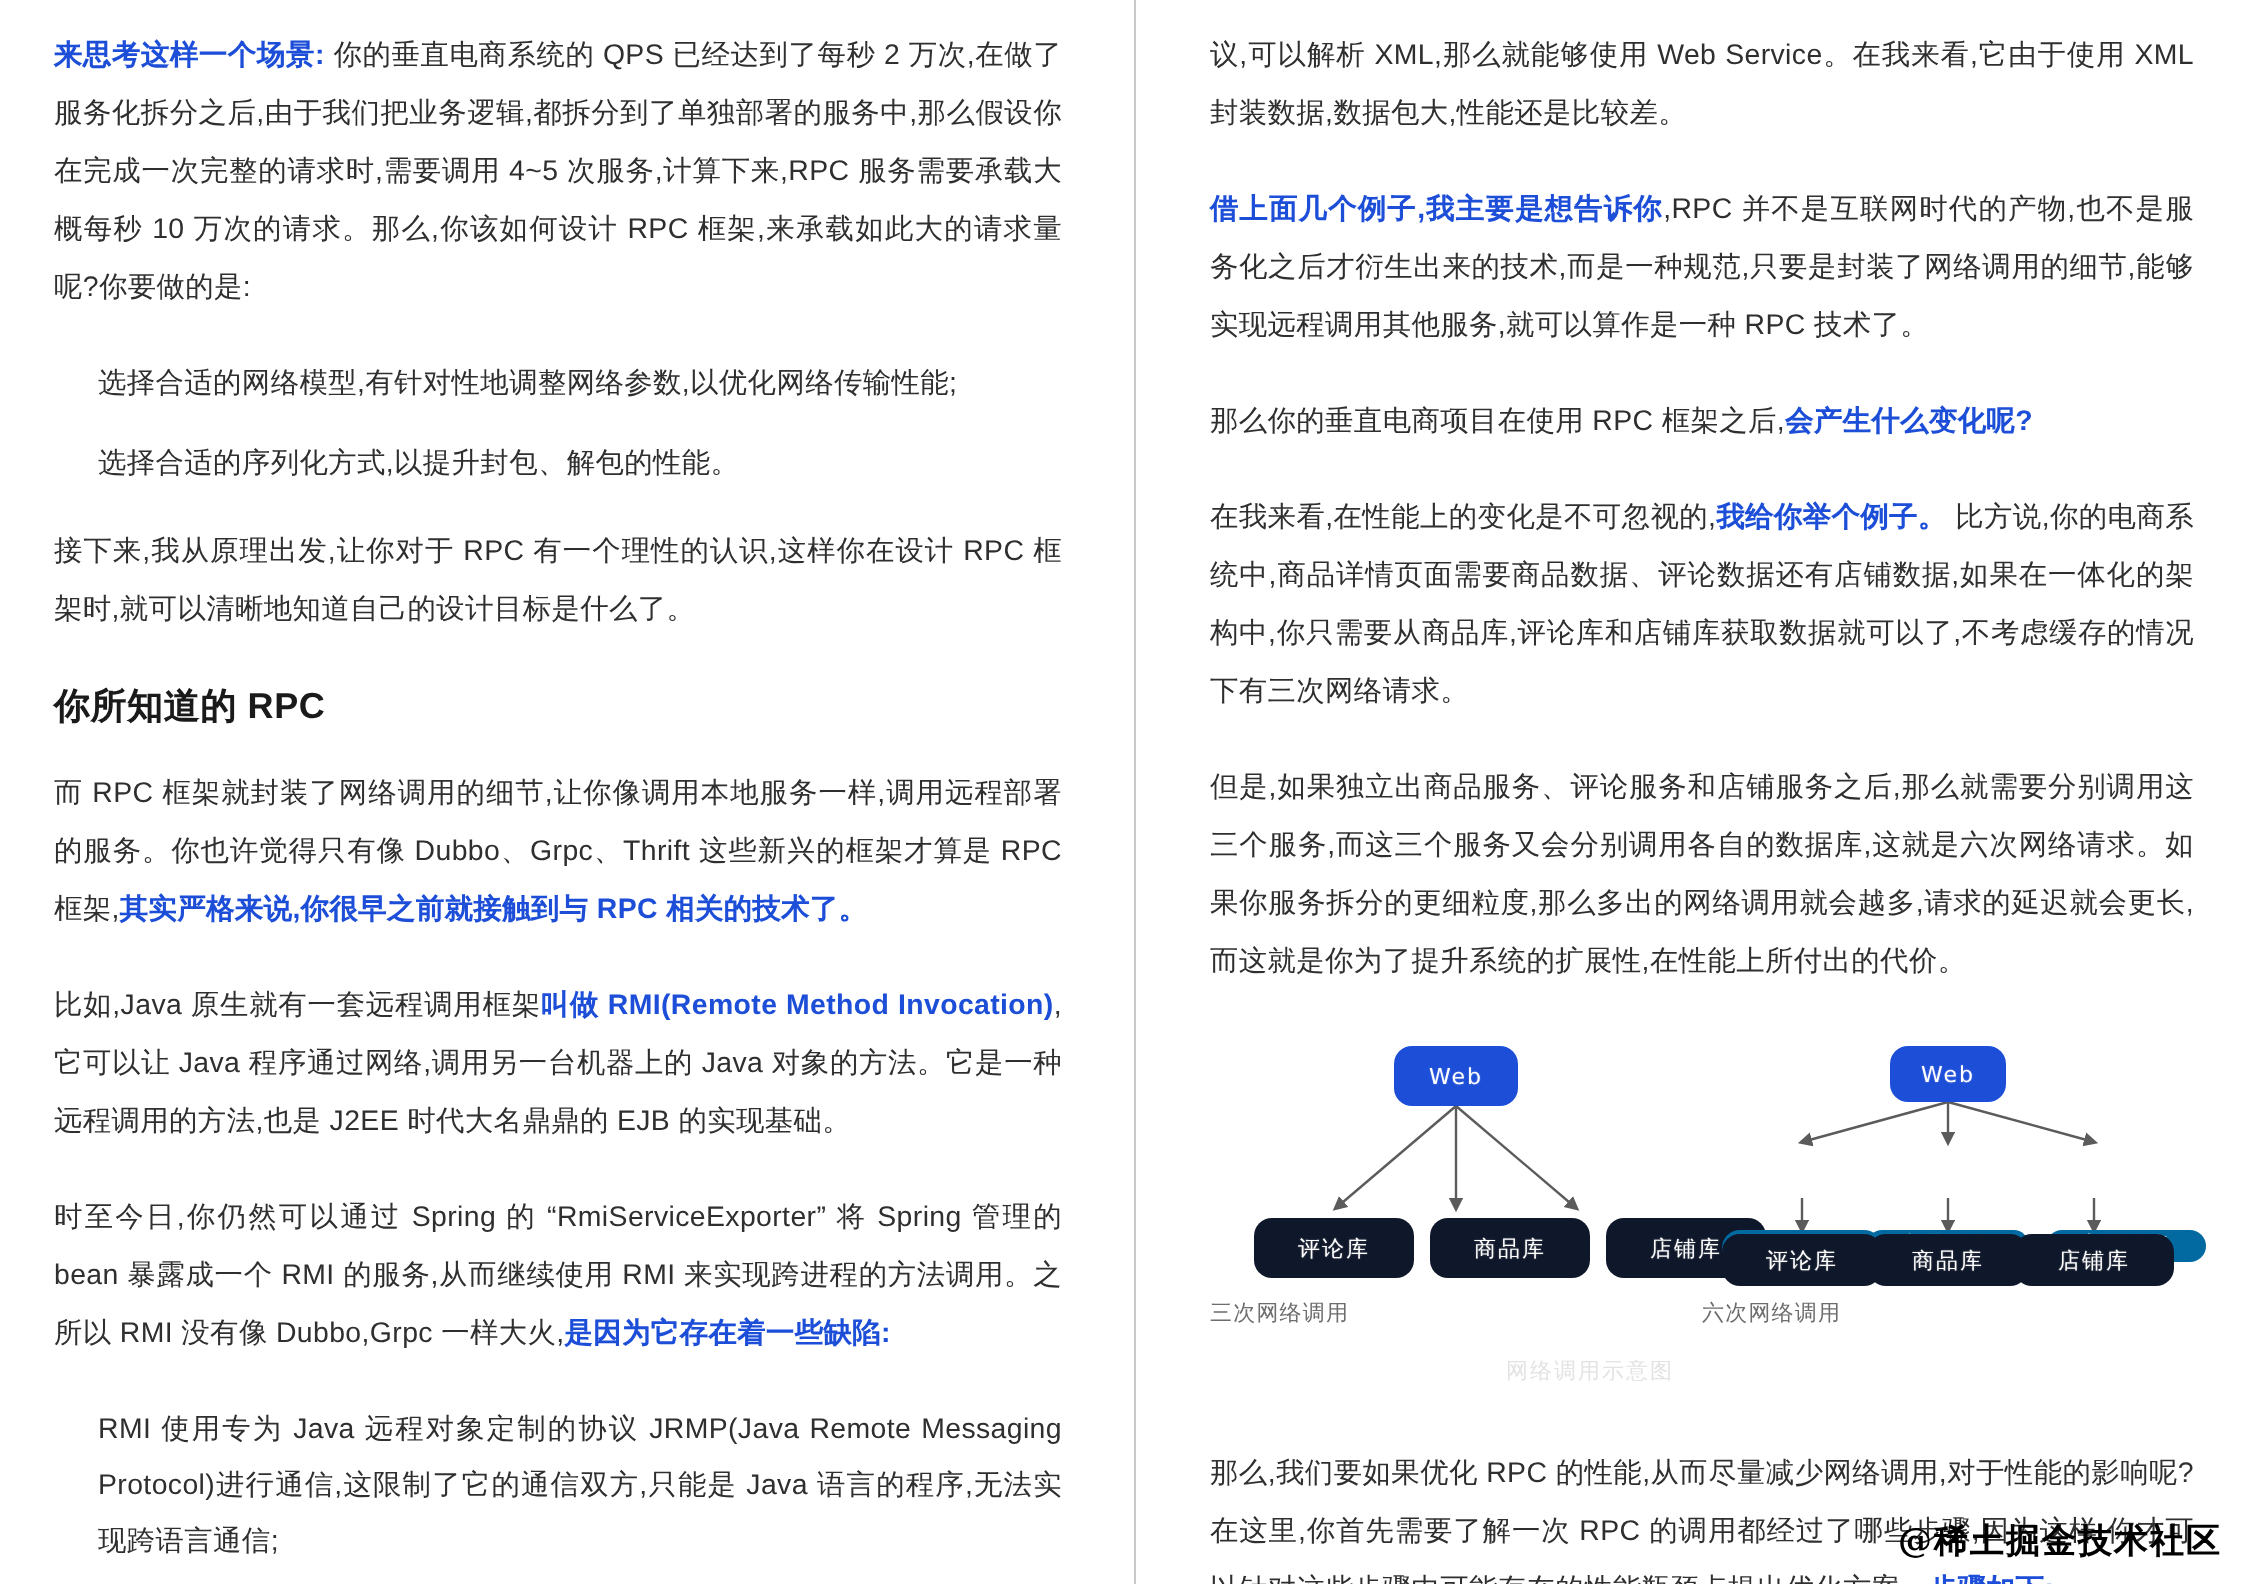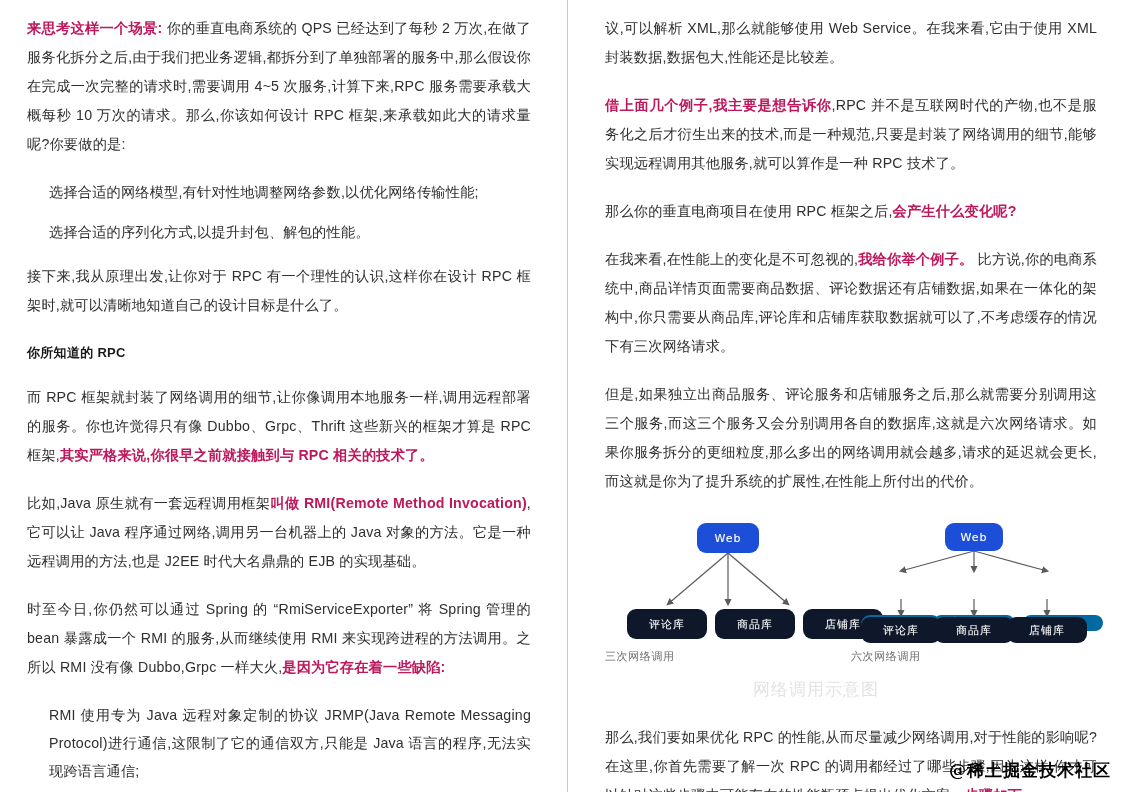--- a/index.html
+++ b/index.html
@@ -42,52 +42,52 @@
     margin: 0 0 19px 0;
     font-size: 14.2px;
     line-height: 29px;
     letter-spacing: 0.2px;
     text-align: justify;
     color: #2f2f2f;
   }
   p.tight { margin-bottom: 17px; }
   h3.heading {
     margin: 6px 0 16px 0;
-    font-size: 13px;
+    font-size: 18px;
     font-weight: bold;
     line-height: 28px;
     color: #1a1a1a;
     letter-spacing: 0.3px;
   }
   .bullet-block { margin: 0 0 16px 0; padding: 0; }
   .bullet {
     margin: 0 0 12px 0;
     padding-left: 22px;
     font-size: 14.2px;
     line-height: 28px;
     color: #2f2f2f;
     text-align: justify;
     letter-spacing: 0.2px;
   }
   .bullet:last-child { margin-bottom: 0; }
-  b, strong { font-weight: bold; color: #be185d; }
+  b, strong { font-weight: bold; color: #1d4ed8; }
 
   
   .figure {
     position: relative;
     margin: 10px 0 16px 0;
     width: 492px;
     height: 192px;
     background: #ffffff;
   }
   .fig-wm {
     position: absolute;
     left: 148px;
     top: 163px;
-    font-size: 17px;
+    font-size: 11px;
     color: #e3e3e3;
     letter-spacing: 1px;
     white-space: nowrap;
   }
   .diagram {
     position: absolute;
     top: 0;
     width: 246px;
     height: 160px;
   }

